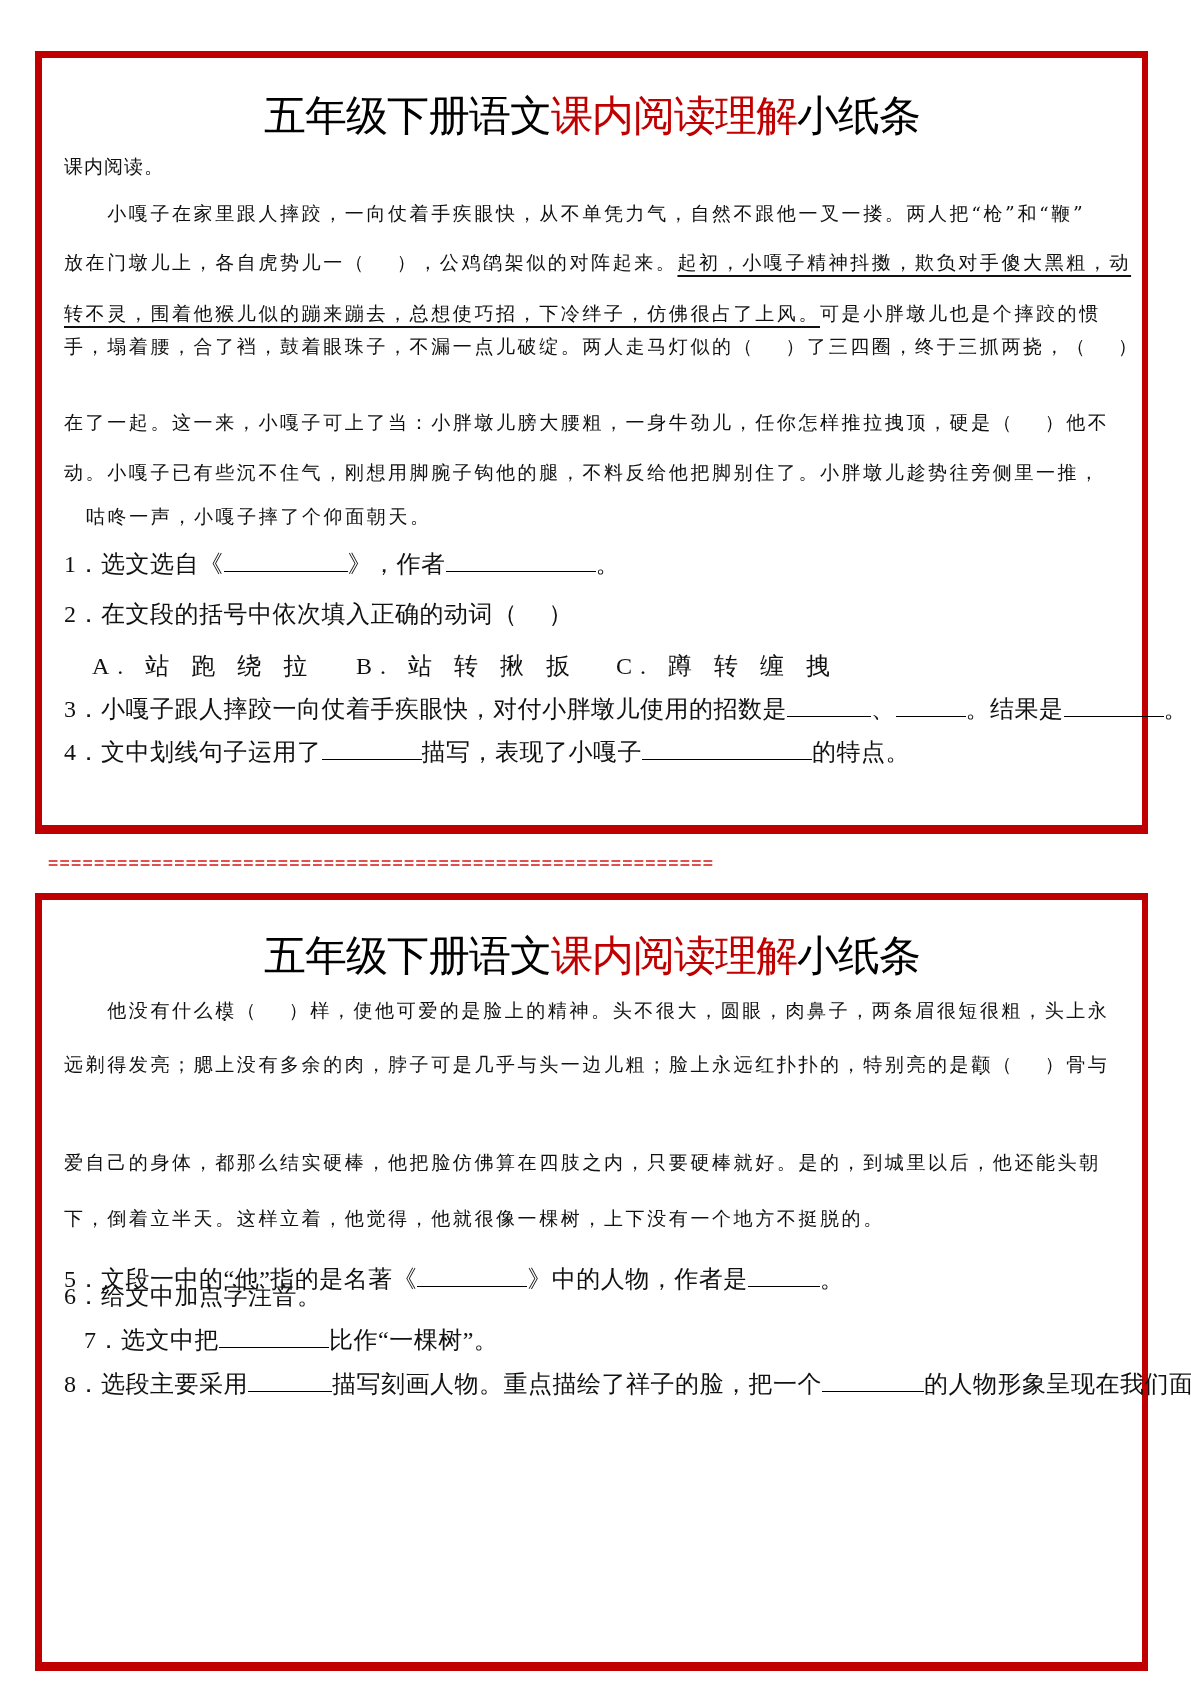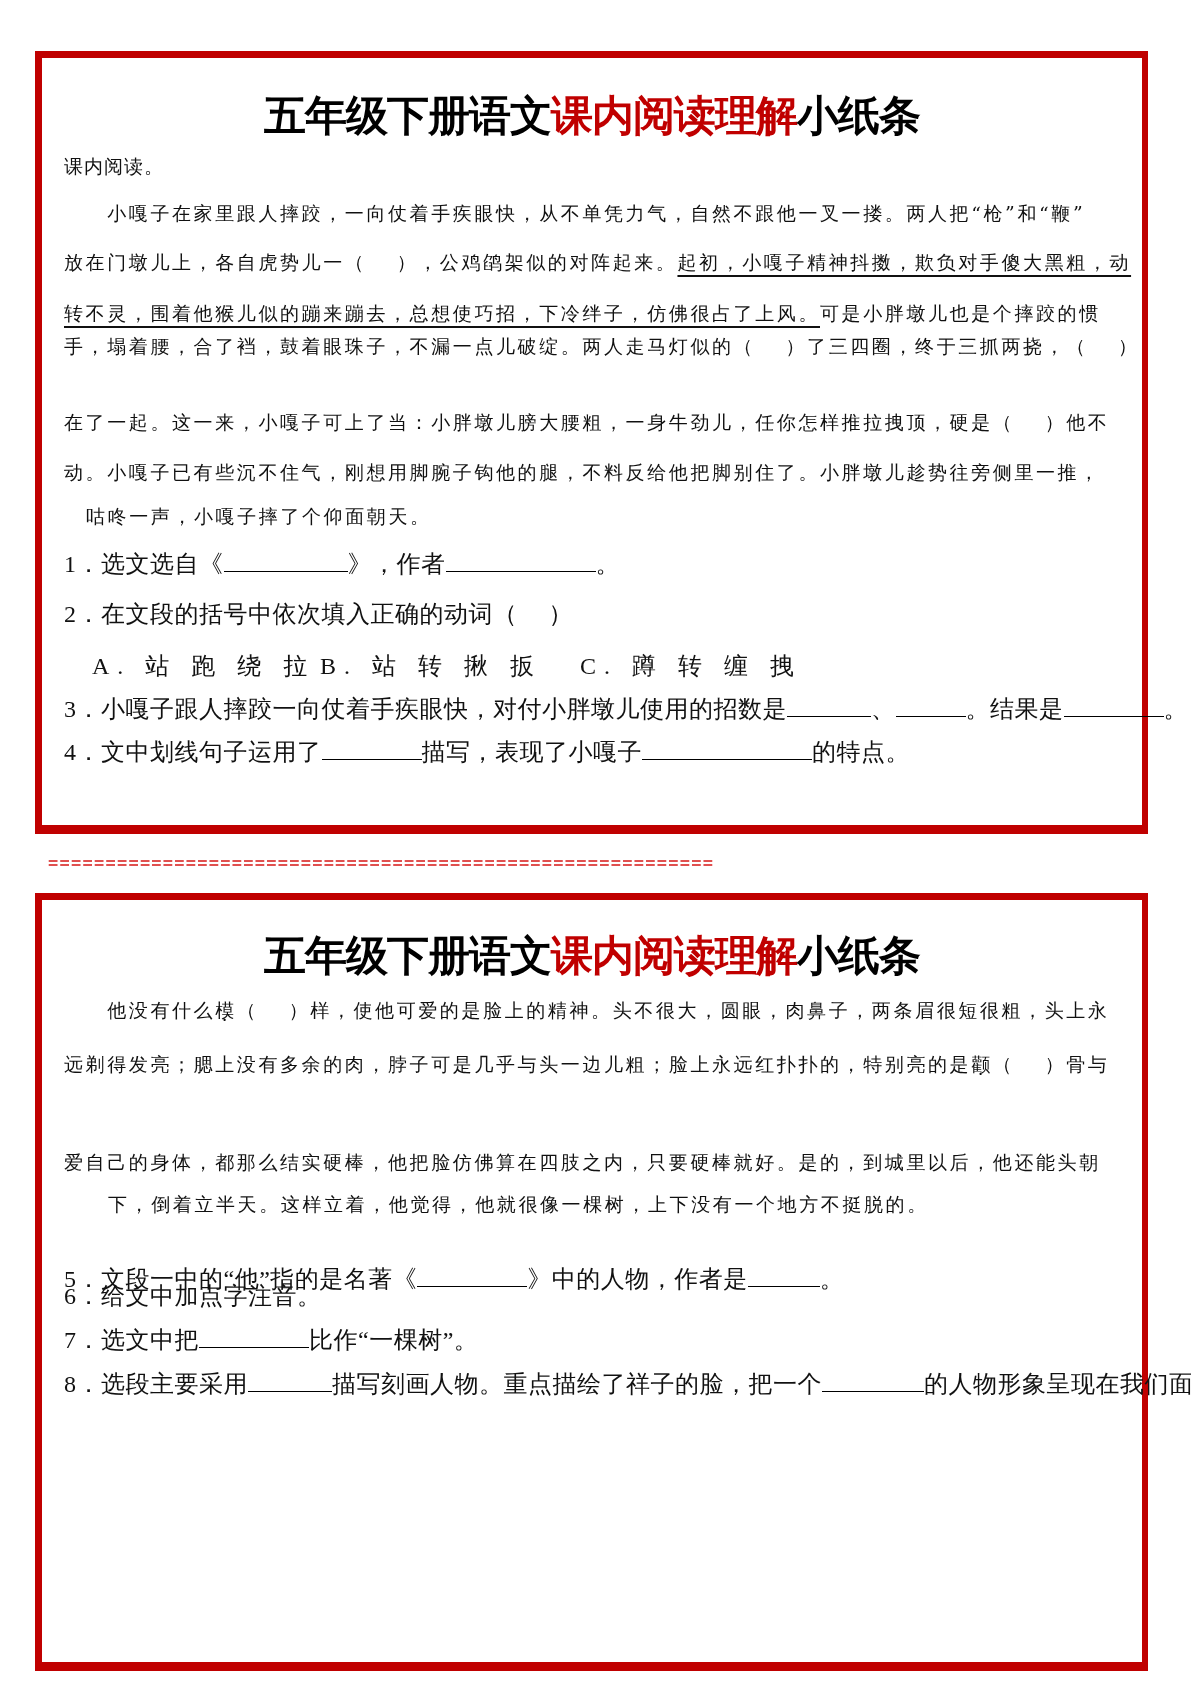--- a/index.html
+++ b/index.html
@@ -3,21 +3,21 @@
 <meta charset="utf-8">
 <style>
   html, body { margin: 0; padding: 0; background: #ffffff; }
   body { width: 1191px; height: 1684px; position: relative; overflow: hidden;
          font-family: "DejaVu Serif", "Liberation Serif", serif; color: #111; }
   .card { position: absolute; left: 35px; width: 1113px; box-sizing: border-box;
           border: 7px solid #c00000; border-bottom-width: 9px; border-right-width: 6px; background: #fff; }
   #card1 { top: 51px; height: 783px; }
   #card2 { top: 893px; height: 778px; }
   .title { position: absolute; left: 0; right: 0; text-align: center;
-           font-family: "DejaVu Sans", "Liberation Sans", sans-serif; font-weight: bold;
+           font-family: "DejaVu Sans", "Liberation Sans", sans-serif; font-weight: normal;
            font-size: 42px; letter-spacing: -1px; color: #000; }
   #card1 .title { top: 30px; }
   #card2 .title { top: 28px; }
   .title .red { color: #c00000; }
   .line { position: absolute; left: 22px; font-size: 19px; white-space: nowrap; letter-spacing: 2.6px; }
   .q { position: absolute; left: 22px; font-size: 24px; white-space: nowrap;
        font-family: "Liberation Serif", "DejaVu Serif", serif; letter-spacing: 0.5px; }
   .u { text-decoration: underline; text-underline-offset: 6px; text-decoration-thickness: 1.5px; }
   .blank { display: inline-block; border-bottom: 1.5px solid #000; height: 18px; vertical-align: baseline; }
   .dot { position: relative; }
@@ -39,37 +39,37 @@
   <div class="line" style="top:243px;"><span class="u">转不灵，围着他猴儿似的蹦来蹦去，总想使巧招，下冷绊子，仿佛很占了上风。</span><span>可是小胖墩儿也是个摔跤的惯</span></div>
   <div class="line" style="top:276px;">手，塌着腰，合了裆，鼓着眼珠子，不漏一点儿破绽。两人走马灯似的（　 ）了三四圈，终于三抓两挠，（　 ）</div>
   <div class="line" style="top:352px;">在了一起。这一来，小嘎子可上了当：小胖墩儿膀大腰粗，一身牛劲儿，任你怎样推拉拽顶，硬是（　 ）他不</div>
   <div class="line" style="top:402px;">动。小嘎子已有些沉不住气，刚想用脚腕子钩他的腿，不料反给他把脚别住了。小胖墩儿趁势往旁侧里一推，</div>
   <div class="line" style="top:446px;padding-left:22px;">咕咚一声，小嘎子摔了个仰面朝天。</div>
 
   <div class="q" style="top:490px;"><span>1．选文选自《</span><span class="blank" style="width:124px;"></span><span>》，作者</span><span class="blank" style="width:150px;"></span><span>。</span></div>
 
   <div class="q" style="top:540px;">2．在文段的括号中依次填入正确的动词（　 ）</div>
 
-  <div class="q" style="top:592px; left:50px;"><span class="opt" style="width:228px;">A. 站 跑 绕 拉</span><span class="opt" style="width:260px;">B. 站 转 揪 扳</span><span class="opt">C. 蹲 转 缠 拽</span></div>
+  <div class="q" style="top:592px; left:50px;"><span class="opt" style="width:228px;">A. 站 跑 绕 拉</span><span class="opt" style="width:260px;margin-left:36px;">B. 站 转 揪 扳</span><span class="opt">C. 蹲 转 缠 拽</span></div>
 
   <div class="q" style="top:635px;"><span>3．小嘎子跟人摔跤一向仗着手疾眼快，对付小胖墩儿使用的招数是</span><span class="blank" style="width:84px;"></span><span>、</span><span class="blank" style="width:70px;"></span><span>。结果是</span><span class="blank" style="width:100px;"></span><span>。</span></div>
 
   <div class="q" style="top:678px;"><span>4．文中划线句子运用了</span><span class="blank" style="width:100px;"></span><span>描写，表现了小嘎子</span><span class="blank" style="width:170px;"></span><span>的特点。</span></div>
 </div>
 
 <div class="sep">==========================================================</div>
 
 <div id="card2" class="card">
   <div class="title"><span>五年级下册语文</span><span class="red">课内阅读理解</span><span>小纸条</span></div>
 
   <div class="line" style="top:98px;"><span>　　他没有什么</span><span class="dot">模</span><span>（　 ）样，使他可爱的是脸上的精神。头不很大，圆眼，肉鼻子，两条眉很短很粗，头上永</span></div>
   <div class="line" style="top:152px;"><span>远剃得发亮；腮上没有多余的肉，脖子可是几乎与头一边儿粗；脸上永远红扑扑的，特别亮的是</span><span class="dot">颧</span><span>（　 ）骨与</span></div>
   <div class="line" style="top:250px;">爱自己的身体，都那么结实硬棒，他把脸仿佛算在四肢之内，只要硬棒就好。是的，到城里以后，他还能头朝</div>
-  <div class="line" style="top:292px;margin-left:44px;">下，倒着立半天。这样立着，他觉得，他就很像一棵树，上下没有一个地方不挺脱的。</div>
+  <div class="line" style="top:306px;">下，倒着立半天。这样立着，他觉得，他就很像一棵树，上下没有一个地方不挺脱的。</div>
 
   <div class="q" style="top:336px;margin-top:27px;"><span>5．文段一中的“他”指的是名著《</span><span class="blank" style="width:110px;"></span><span>》中的人物，作者是</span><span class="blank" style="width:72px;"></span><span>。</span></div>
 
   <div class="q" style="top:380px;">6．给文中加点字注音。</div>
 
-  <div class="q" style="top:424px;"><span>7．选文中把</span><span class="blank" style="width:110px;"></span><span>比作“一棵树”。</span></div>
+  <div class="q" style="top:424px;margin-left:20px;"><span>7．选文中把</span><span class="blank" style="width:110px;"></span><span>比作“一棵树”。</span></div>
 
   <div class="q" style="top:468px;"><span>8．选段主要采用</span><span class="blank" style="width:84px;"></span><span>描写刻画人物。重点描绘了祥子的脸，把一个</span><span class="blank" style="width:102px;"></span><span>的人物形象呈现在我们面前。</span></div>
 </div>
 
 </body></html>

